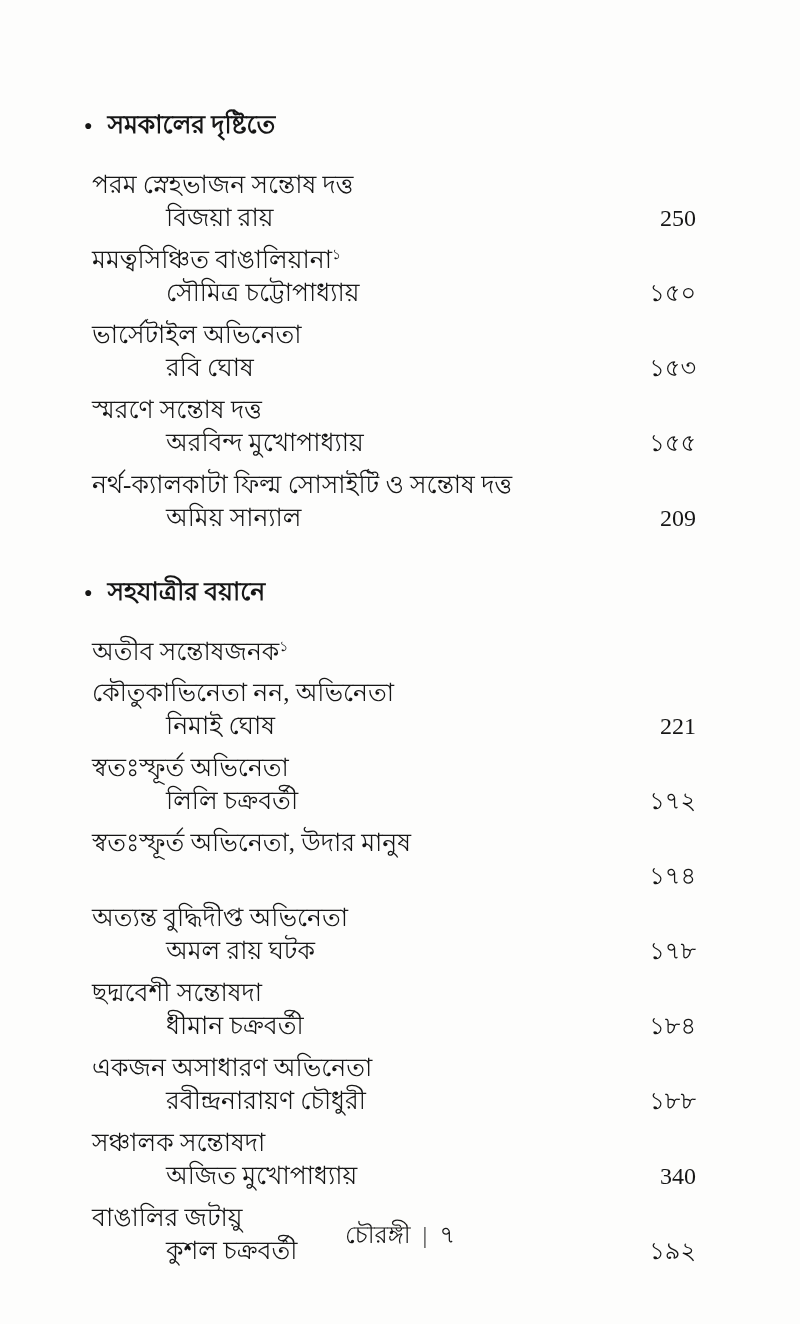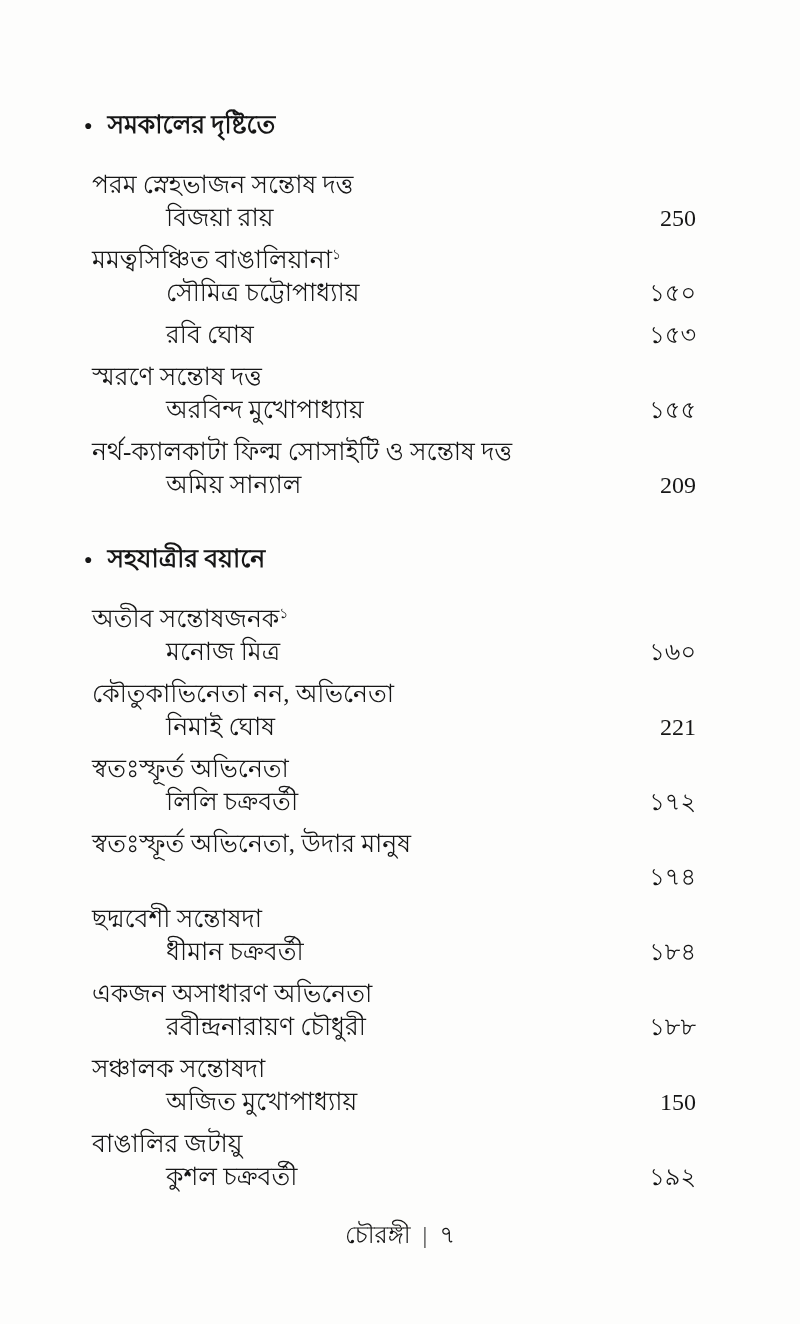--- a/index.html
+++ b/index.html
@@ -108,20 +108,21 @@
 
   <li class="entry">
     <div class="entry-title"><span class="title-text">মমত্বসিঞ্চিত বাঙালিয়ানা</span><sup class="fn">১</sup></div>
     <div class="entry-row">
       <span class="entry-author">সৌমিত্র চট্টোপাধ্যায়</span>
       <span class="entry-page">১৫০</span>
     </div>
   </li>
 
   <li class="entry">
+    <div class="entry-title"><span class="title-text">ভার্সেটাইল অভিনেতা</span><sup class="fn"></sup></div>
     <div class="entry-row">
       <span class="entry-author">রবি ঘোষ</span>
       <span class="entry-page">১৫৩</span>
     </div>
   </li>
 
   <li class="entry">
     <div class="entry-title"><span class="title-text">স্মরণে সন্তোষ দত্ত</span><sup class="fn"></sup></div>
     <div class="entry-row">
       <span class="entry-author">অরবিন্দ মুখোপাধ্যায়</span>
@@ -140,24 +141,20 @@
   </section>
 
   <section class="toc-section">
     <h2 class="section-header">
       <span class="bullet">●</span>
       <span class="header-text">সহযাত্রীর বয়ানে</span>
     </h2>
     <ul class="entries">
   <li class="entry">
     <div class="entry-title"><span class="title-text">অতীব সন্তোষজনক</span><sup class="fn">১</sup></div>
-    <div class="entry-row">
-      <span class="entry-author">মনোজ মিত্র</span>
-      <span class="entry-page">১৬০</span>
-    </div>
   </li>
 
   <li class="entry">
     <div class="entry-title"><span class="title-text">কৌতুকাভিনেতা নন, অভিনেতা</span><sup class="fn"></sup></div>
     <div class="entry-row">
       <span class="entry-author">নিমাই ঘোষ</span>
       <span class="entry-page">221</span>
     </div>
   </li>
 
@@ -169,20 +166,27 @@
     </div>
   </li>
 
   <li class="entry">
     <div class="entry-title"><span class="title-text">স্বতঃস্ফূর্ত অভিনেতা, উদার মানুষ</span><sup class="fn"></sup></div>
     <div class="entry-row">
       <span class="entry-page">১৭৪</span>
     </div>
   </li>
 
+  <li class="entry">
+    <div class="entry-title"><span class="title-text">অত্যন্ত বুদ্ধিদীপ্ত অভিনেতা</span><sup class="fn"></sup></div>
+    <div class="entry-row">
+      <span class="entry-author">অমল রায় ঘটক</span>
+      <span class="entry-page">১৭৮</span>
+    </div>
+  </li>
 
   <li class="entry">
     <div class="entry-title"><span class="title-text">ছদ্মবেশী সন্তোষদা</span><sup class="fn"></sup></div>
     <div class="entry-row">
       <span class="entry-author">ধীমান চক্রবর্তী</span>
       <span class="entry-page">১৮৪</span>
     </div>
   </li>
 
   <li class="entry">
@@ -190,21 +194,21 @@
     <div class="entry-row">
       <span class="entry-author">রবীন্দ্রনারায়ণ চৌধুরী</span>
       <span class="entry-page">১৮৮</span>
     </div>
   </li>
 
   <li class="entry">
     <div class="entry-title"><span class="title-text">সঞ্চালক সন্তোষদা</span><sup class="fn"></sup></div>
     <div class="entry-row">
       <span class="entry-author">অজিত মুখোপাধ্যায়</span>
-      <span class="entry-page">150</span>
+      <span class="entry-page">340</span>
     </div>
   </li>
 
   <li class="entry">
     <div class="entry-title"><span class="title-text">বাঙালির জটায়ু</span><sup class="fn"></sup></div>
     <div class="entry-row">
       <span class="entry-author">কুশল চক্রবর্তী</span>
       <span class="entry-page">১৯২</span>
     </div>
   </li>

